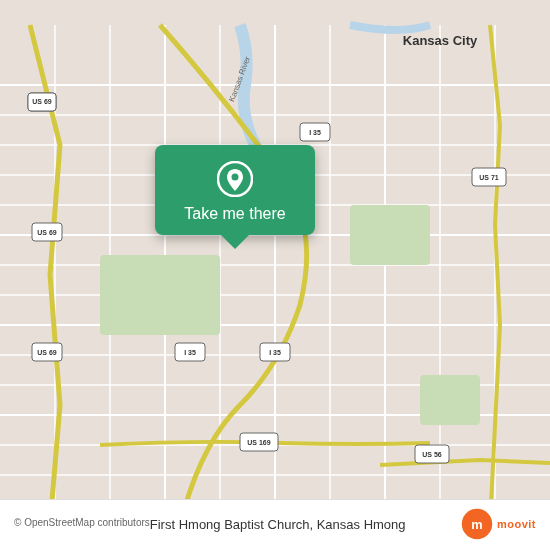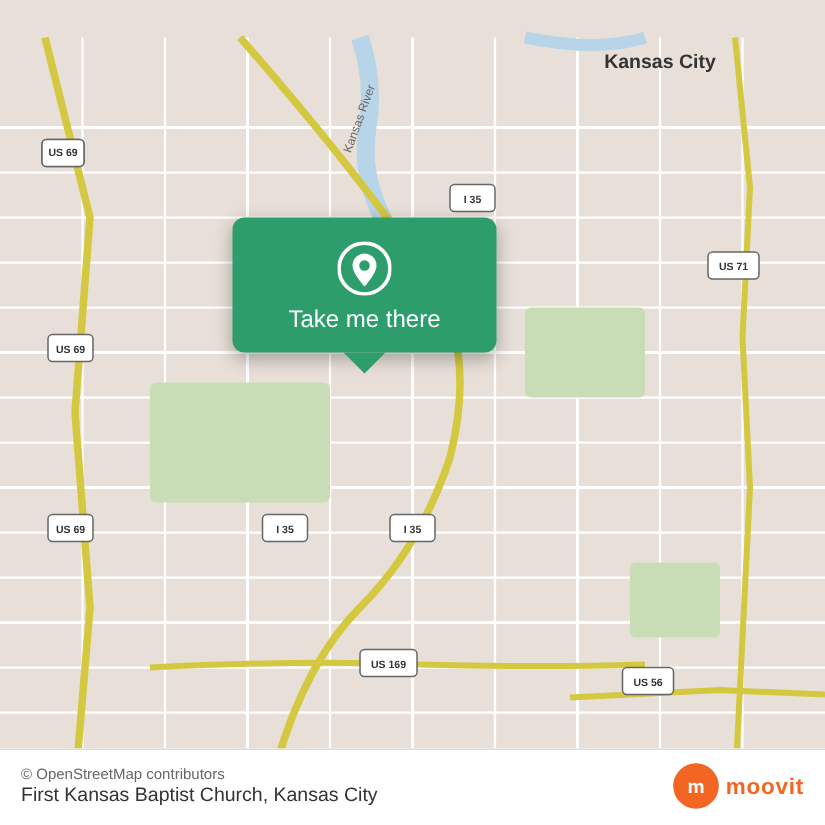--- a/index.html
+++ b/index.html
@@ -38,21 +38,21 @@
       padding: 8px 14px 10px 14px;
       display: flex;
       align-items: center;
       justify-content: space-between;
       border-top: 1px solid #ddd;
       z-index: 10;
     }
 
     .bottom-left {
       display: flex;
-      flex-direction: column;
+      flex-direction: row;
     }
 
     .copyright-text {
       font-size: 10px;
       color: #666;
     }
 
     .location-title {
       font-size: 13px;
       color: #333;
@@ -68,21 +68,21 @@
     .moovit-icon {
       width: 32px;
       height: 32px;
     }
 
     
     .popup-card {
       position: absolute;
       top: 145px;
       left: 155px;
-      width: 176px;
+      width: 160px;
       background: #2d9e6b;
       border-radius: 8px;
       display: flex;
       flex-direction: column;
       align-items: center;
       padding: 16px 20px 12px 20px;
       z-index: 5;
       box-shadow: 0 4px 12px rgba(0,0,0,0.3);
     }
 
@@ -205,26 +205,26 @@
       <circle cx="18" cy="18" r="17" fill="none" stroke="white" stroke-width="2.5"></circle>
       <path d="M18 8 C13.6 8 10 11.6 10 16 C10 21.5 18 30 18 30 C18 30 26 21.5 26 16 C26 11.6 22.4 8 18 8 Z" fill="white"></path>
       <circle cx="18" cy="16" r="3.5" fill="#2d9e6b"></circle>
     </svg>
     <span class="take-me-there">Take me there</span>
   </div>
 
   <div class="bottom-bar">
     <div class="bottom-left">
       <span class="copyright-text">© OpenStreetMap contributors</span>
-      <span class="location-title">First Kansas Baptist Church, Kansas City</span>
+      <span class="location-title">First Hmong Baptist Church, Kansas Hmong</span>
     </div>
 
     <div class="moovit-logo">
       <svg class="moovit-icon" viewBox="0 0 40 40" xmlns="http://www.w3.org/2000/svg">
 
         <circle cx="20" cy="20" r="19" fill="#f26522"></circle>
 
         <text x="20" y="26" text-anchor="middle" font-size="16" font-weight="bold" fill="white" font-family="Arial">m</text>
       </svg>
-      <span style="font-size:15px; font-weight:bold; color:#f26522; letter-spacing:0.5px;">moovit</span>
+      <span style="font-size:11px; font-weight:bold; color:#f26522; letter-spacing:0.5px;">moovit</span>
     </div>
   </div>
 </div>
 
 </body></html>

